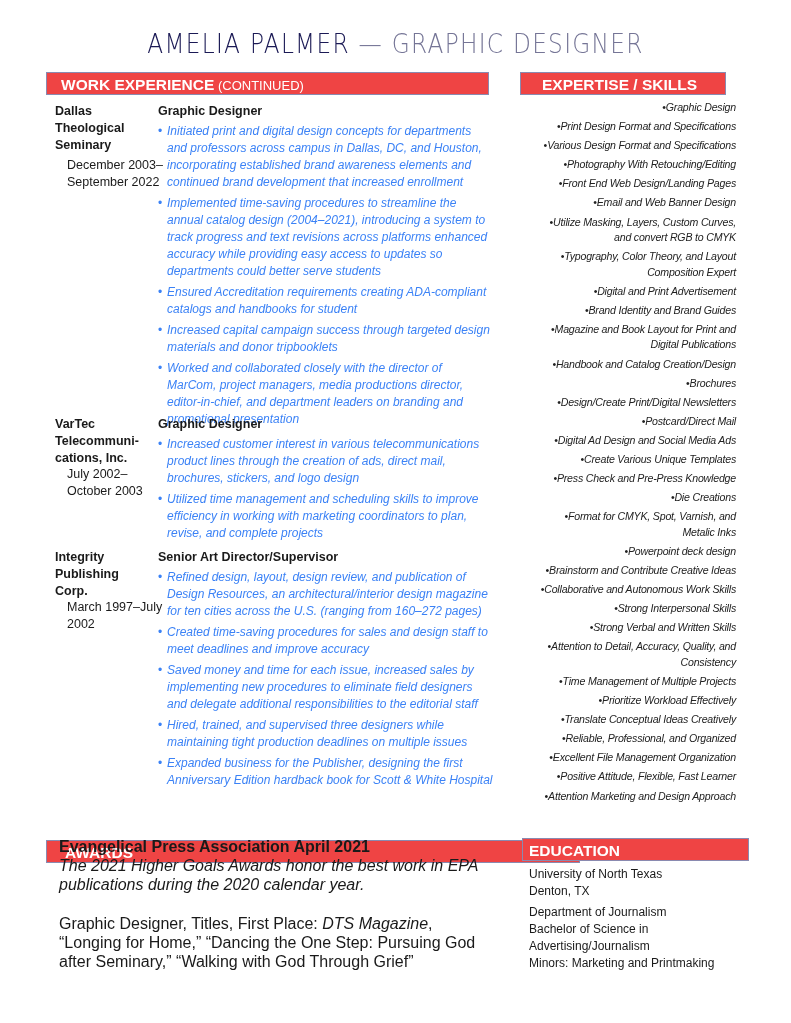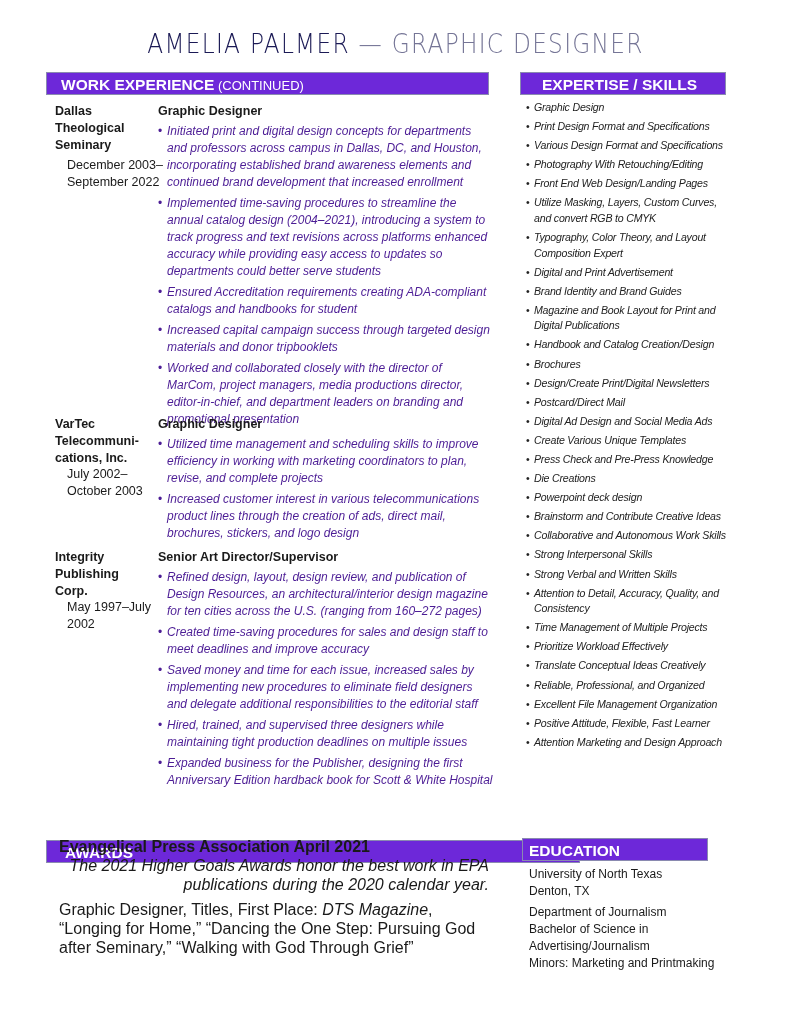--- a/index.html
+++ b/index.html
@@ -3,47 +3,47 @@
 <meta charset="utf-8">
 <style>
   html, body { margin: 0; padding: 0; background: #ffffff; }
   body { width: 791px; height: 1023px; position: relative; overflow: hidden;
          font-family: "Liberation Sans", sans-serif; color: #1a1a1a; }
   .title { position: absolute; top: 28px; left: 0; width: 791px; text-align: center;
            font-family: "DejaVu Sans", sans-serif; font-weight: 300; font-size: 27px;
            letter-spacing: 1.5px; transform: scaleX(0.86); transform-origin: 395px 0; white-space: nowrap; }
   .title .name { color: #1b1a55; }
   .title .role { color: #757596; }
-  .bar { position: absolute; background: #6d28d9; color: #fff; font-weight: bold;
+  .bar { position: absolute; background: #ef4444; color: #fff; font-weight: bold;
          font-size: 15.5px; height: 23px; line-height: 23px; border: 1px solid #8a8ab0; box-sizing: border-box; }
   .bar .cont { font-weight: normal; font-size: 13px; }
   #bar-work { left: 46px; top: 72px; width: 443px; padding-left: 14px; }
   #bar-skills { left: 520px; top: 72px; width: 206px; padding-left: 21px; }
   #bar-awards { left: 46px; top: 840px; width: 534px; padding-left: 18px; }
-  #bar-edu { left: 522px; top: 838px; width: 186px; padding-left: 6px; }
+  #bar-edu { left: 522px; top: 838px; width: 227px; padding-left: 6px; }
 
   .job { position: absolute; left: 55px; width: 440px; }
   .job .company { position: absolute; left: 0; top: 0; width: 98px; font-weight: bold; font-size: 12.5px; line-height: 17px; }
   .job .dates { position: absolute; left: 12px; width: 98px; font-size: 12.5px; line-height: 17px; }
   .job .jtitle { position: absolute; left: 103px; top: 0; font-weight: bold; font-size: 12.5px; line-height: 17px; }
   .job ul { position: absolute; left: 103px; top: 20px; width: 335px; margin: 0; padding: 0; list-style: none; }
-  .job li { font-style: italic; font-size: 12px; line-height: 17px; color: #4c1d95; padding-left: 9px; text-indent: -9px; margin-bottom: 4px; }
+  .job li { font-style: italic; font-size: 12px; line-height: 17px; color: #3b82f6; padding-left: 9px; text-indent: -9px; margin-bottom: 4px; }
   .job li::before { content: "•"; font-style: normal; display: inline-block; width: 9px; text-indent: 0; }
 
   #job-0 { top: 103px; } #job-0 .dates { top: 54px; }
   #job-1 { top: 416px; } #job-1 .dates { top: 50px; }
   #job-2 { top: 549px; } #job-2 .dates { top: 50px; }
 
-  .skills { position: absolute; left: 526px; top: 100px; width: 210px; margin: 0; padding: 0; list-style: none; }
+  .skills { position: absolute; left: 526px; top: 100px; width: 210px; margin: 0; padding: 0; list-style: none; text-align: right; }
   .skills li { font-style: italic; font-size: 10.6px; line-height: 15.5px; color: #222; padding-left: 8px; text-indent: -8px; margin-bottom: 3.6px; letter-spacing: -0.2px; }
   .skills li::before { content: "•"; font-style: normal; display: inline-block; width: 8px; text-indent: 0; }
 
   .awards { position: absolute; left: 59px; top: 837px; width: 430px; font-size: 16px; line-height: 19px; }
   .awards .aw-title { font-weight: bold; }
-  .awards .aw-desc { font-style: italic; margin-bottom: 6px; text-align: right; }
+  .awards .aw-desc { font-style: italic; margin-bottom: 20px; }
   .edu { position: absolute; left: 529px; top: 866px; width: 200px; font-size: 12px; line-height: 17px; }
   .edu .grp { margin-bottom: 4px; }
 </style>
 </head>
 <body>
 
 <div class="title">
   <span class="name">AMELIA PALMER</span><span class="role"> — </span><span class="role">GRAPHIC DESIGNER</span>
 </div>
 
@@ -66,57 +66,59 @@
     <li>Increased capital campaign success through targeted design materials and donor tripbooklets</li>
     <li>Worked and collaborated closely with the director of MarCom, project managers, media productions director, editor-in-chief, and department leaders on branding and promotional presentation</li>
   </ul>
 </div>
 
 <div class="job" id="job-1">
   <div class="company">VarTec Telecommuni-cations, Inc.</div>
   <div class="dates">July 2002–October 2003</div>
   <div class="jtitle">Graphic Designer</div>
   <ul>
+    <li>Increased customer interest in various telecommunications product lines through the creation of ads, direct mail, brochures, stickers, and logo design</li>
     <li>Utilized time management and scheduling skills to improve efficiency in working with marketing coordinators to plan, revise, and complete projects</li>
-    <li>Increased customer interest in various telecommunications product lines through the creation of ads, direct mail, brochures, stickers, and logo design</li>
   </ul>
 </div>
 
 <div class="job" id="job-2">
   <div class="company">Integrity Publishing Corp.</div>
-  <div class="dates">May 1997–July 2002</div>
+  <div class="dates">March 1997–July 2002</div>
   <div class="jtitle">Senior Art Director/Supervisor</div>
   <ul>
     <li>Refined design, layout, design review, and publication of Design Resources, an architectural/interior design magazine for ten cities across the U.S. (ranging from 160–272 pages)</li>
     <li>Created time-saving procedures for sales and design staff to meet deadlines and improve accuracy</li>
     <li>Saved money and time for each issue, increased sales by implementing new procedures to eliminate field designers and delegate additional responsibilities to the editorial staff</li>
     <li>Hired, trained, and supervised three designers while maintaining tight production deadlines on multiple issues</li>
     <li>Expanded business for the Publisher, designing the first Anniversary Edition hardback book for Scott &amp; White Hospital</li>
   </ul>
 </div>
 
 <ul class="skills" id="skills-list">
     <li>Graphic Design</li>
     <li>Print Design Format and Specifications</li>
     <li>Various Design Format and Specifications</li>
     <li>Photography With Retouching/Editing</li>
     <li>Front End Web Design/Landing Pages</li>
+    <li>Email and Web Banner Design</li>
     <li>Utilize Masking, Layers, Custom Curves, and convert RGB to CMYK</li>
     <li>Typography, Color Theory, and Layout Composition Expert</li>
     <li>Digital and Print Advertisement</li>
     <li>Brand Identity and Brand Guides</li>
     <li>Magazine and Book Layout for Print and Digital Publications</li>
     <li>Handbook and Catalog Creation/Design</li>
     <li>Brochures</li>
     <li>Design/Create Print/Digital Newsletters</li>
     <li>Postcard/Direct Mail</li>
     <li>Digital Ad Design and Social Media Ads</li>
     <li>Create Various Unique Templates</li>
     <li>Press Check and Pre-Press Knowledge</li>
     <li>Die Creations</li>
+    <li>Format for CMYK, Spot, Varnish, and Metalic Inks</li>
     <li>Powerpoint deck design</li>
     <li>Brainstorm and Contribute Creative Ideas</li>
     <li>Collaborative and Autonomous Work Skills</li>
     <li>Strong Interpersonal Skills</li>
     <li>Strong Verbal and Written Skills</li>
     <li>Attention to Detail, Accuracy, Quality, and Consistency</li>
     <li>Time Management of Multiple Projects</li>
     <li>Prioritize Workload Effectively</li>
     <li>Translate Conceptual Ideas Creatively</li>
     <li>Reliable, Professional, and Organized</li>

